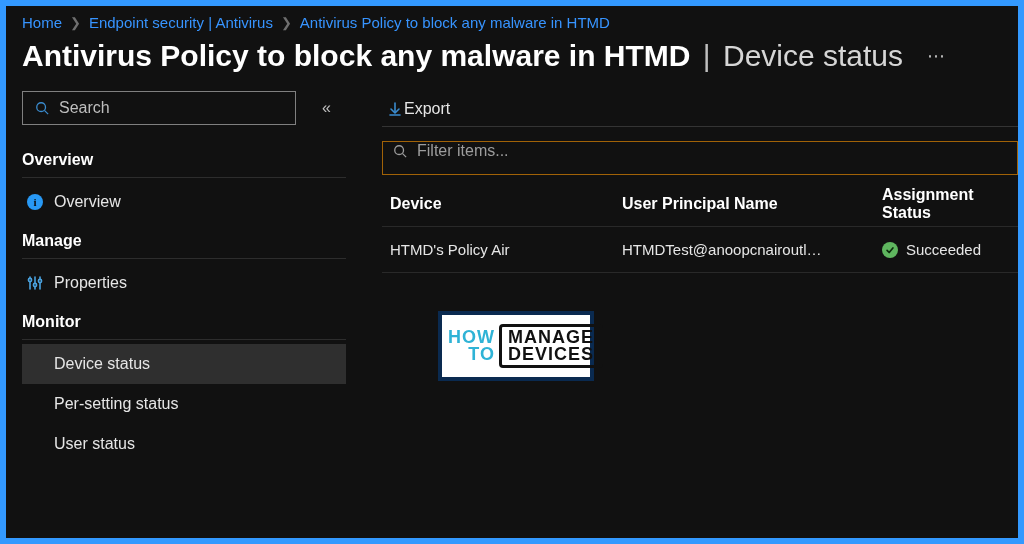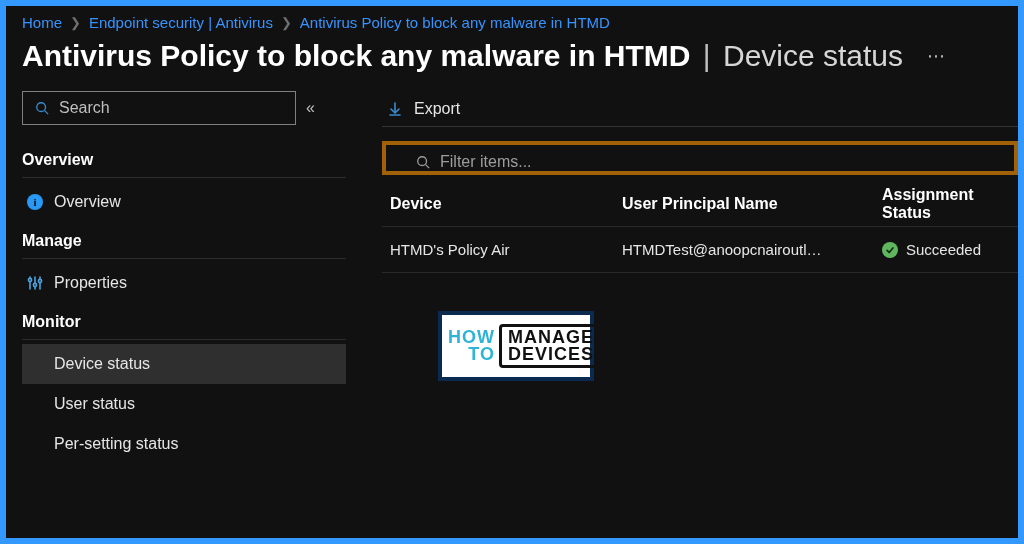--- a/index.html
+++ b/index.html
@@ -65,21 +65,21 @@
   }
   .main {
     flex: 1;
     padding: 0 0 0 24px;
     display: flex;
     flex-direction: column;
     position: relative;
   }
 
   
-  .search-wrap { display: flex; align-items: center; gap: 10px; margin-bottom: 16px; }
+  .search-wrap { display: flex; align-items: center; gap: 26px; margin-bottom: 16px; }
   .searchbox {
     display: flex;
     align-items: center;
     border: 1px solid #808080;
     height: 34px;
     width: 274px;
     padding: 0 10px;
     background: transparent;
   }
   .searchbox svg { flex: none; }
@@ -141,34 +141,33 @@
     align-items: center;
     gap: 12px;
     height: 36px;
     border-bottom: 1px solid rgba(255,255,255,0.15);
     margin-bottom: 14px;
     padding-right: 8px;
   }
   .toolbar-btn {
     display: flex;
     align-items: center;
-    gap: 10px;
     color: #e6e6e6;
     font-size: 16px;
     cursor: pointer;
     padding: 2px 4px;
   }
 
   
   .filterbox {
     display: flex;
-    align-items: flex-end;
-    border: 4px solid #a16207;
+    align-items: flex-start;
+    border: 1px solid #a16207;
     height: 34px;
-    padding: 0 28px;
+    padding: 0 8px;
     margin-right: 0;
     background: transparent;
     width: 100%;
   }
   .filterbox input {
     background: transparent; border: none; outline: none;
     color: #e6e6e6; font-size: 16px; width: 100%; margin-left: 8px;
   }
   .filterbox input::placeholder { color: #9d9d9d; }
 
@@ -292,24 +291,24 @@
         </span>
         <span class="nav-label">Properties</span>
       </div>
 
       <div class="section-header">Monitor</div>
 
       <div class="nav-item indent active">
         <span class="nav-label">Device status</span>
       </div>
       <div class="nav-item indent">
+        <span class="nav-label">Per-setting status</span>
+      </div>
+      <div class="nav-item indent">
         <span class="nav-label">User status</span>
-      </div>
-      <div class="nav-item indent">
-        <span class="nav-label">Per-setting status</span>
       </div>
 
     </div>
 
     <div class="main">
 
       <div class="toolbar">
         <div class="toolbar-btn">
           <span class="icon-slot">
             <svg width="16" height="16" viewBox="0 0 16 16" fill="none" stroke="#3a8ccf" stroke-width="1.6" stroke-linecap="round" stroke-linejoin="round">

